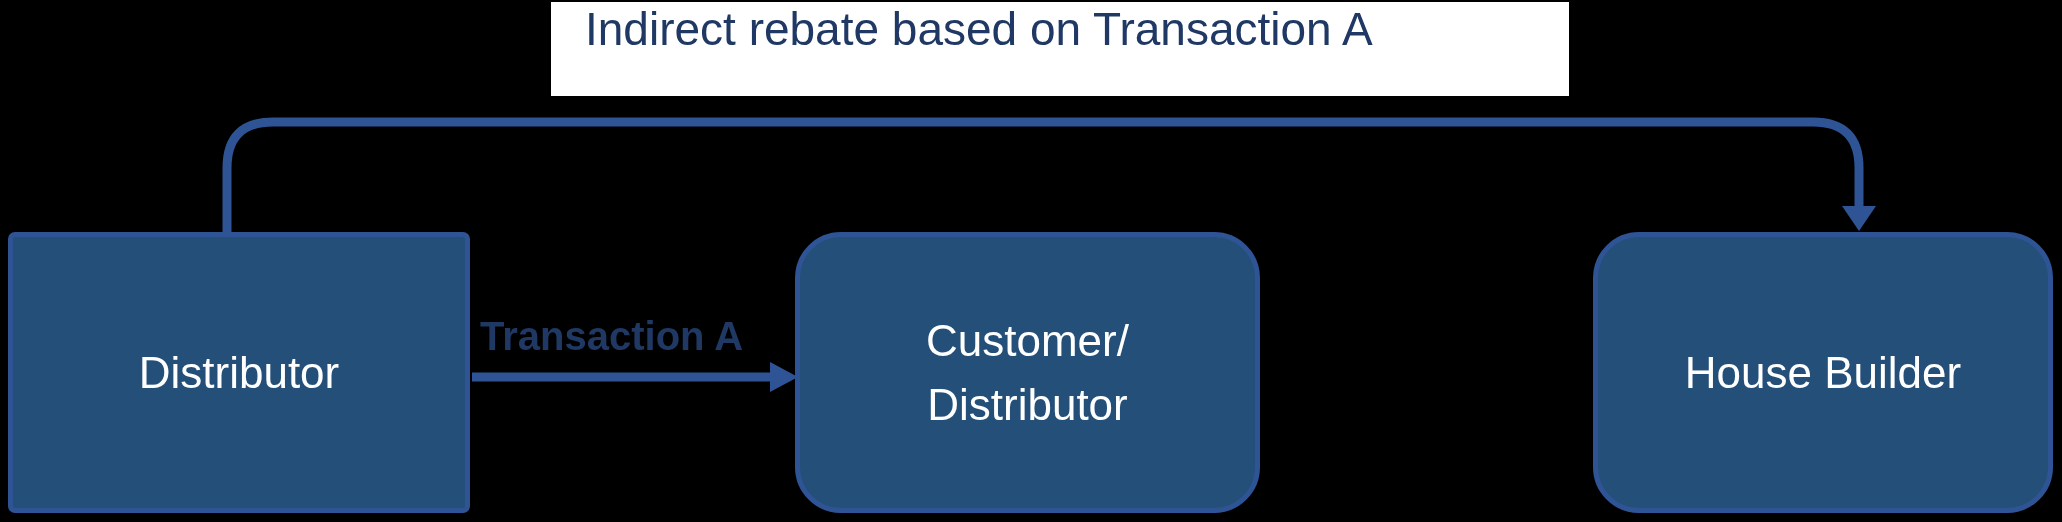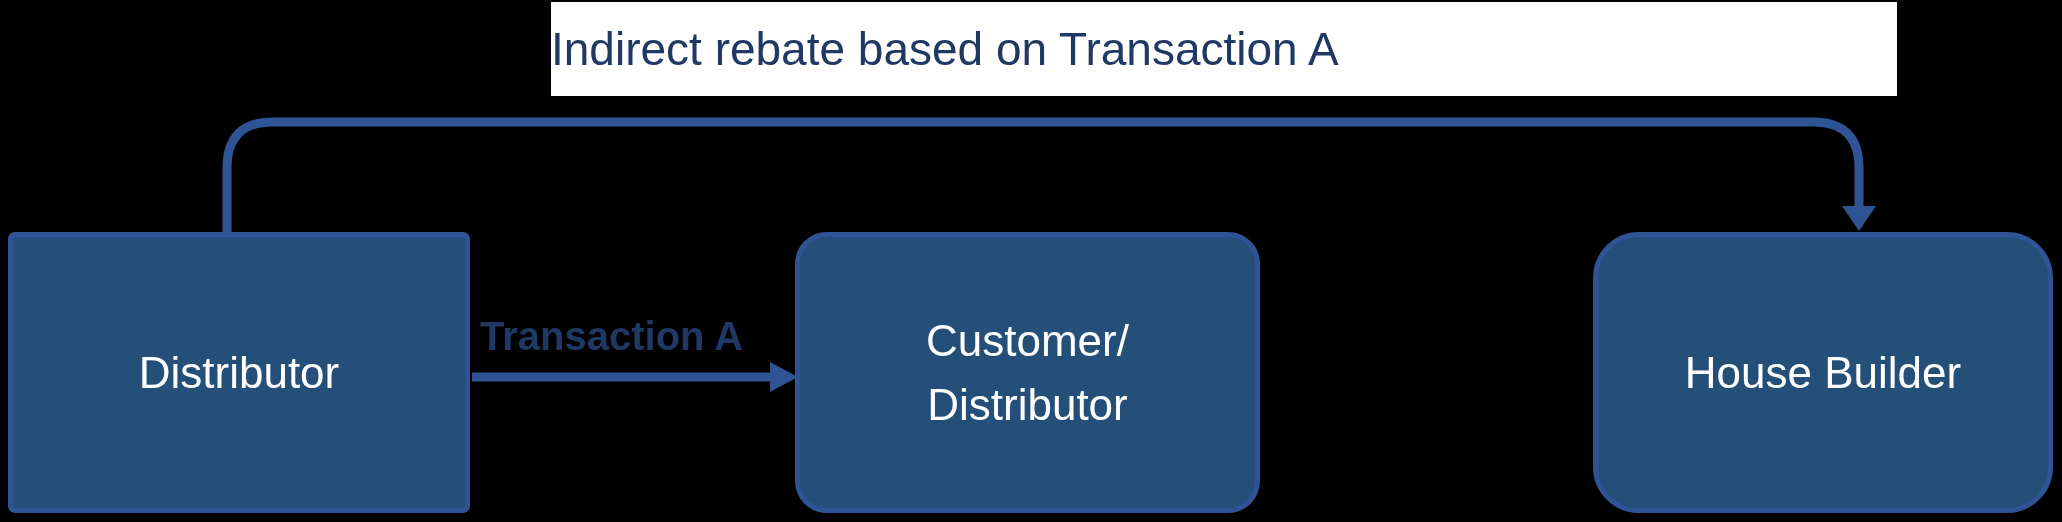--- a/index.html
+++ b/index.html
@@ -20,27 +20,27 @@
     position: relative;
     width: 2062px;
     height: 522px;
     background: var(--background, #000);
     overflow: hidden;
   }
   .banner {
     position: absolute;
     left: 551px;
     top: 2px;
-    width: 1346px;
+    width: 1018px;
     height: 94px;
     background: var(--banner-bg, #fff);
     color: var(--dark-text, #1F3864);
     font-size: 46px;
     display: flex;
-    align-items: center;
+    padding-left: 34px;
   }
   .connector-layer {
     position: absolute;
     left: 0;
     top: 0;
     width: 2062px;
     height: 522px;
     pointer-events: none;
   }
   .connector-path {
@@ -62,21 +62,21 @@
     color: var(--node-text, #fff);
     font-size: 44px;
     line-height: 1.45;
     display: flex;
     flex-direction: column;
     align-items: center;
     justify-content: center;
     text-align: center;
   }
   #node-distributor  { left: 8px;    width: 462px; border-radius: 7px; }
-  #node-customer     { left: 795px;  width: 465px; border-radius: 32px; }
+  #node-customer     { left: 795px;  width: 465px; }
   #node-house-builder{ left: 1593px; width: 460px; }
   .edge-label {
     position: absolute;
     left: 480px;
     top: 292px;
     width: 318px;
     text-align: left;
     font-size: 40px;
     font-weight: bold;
     color: var(--dark-text, #1F3864);

